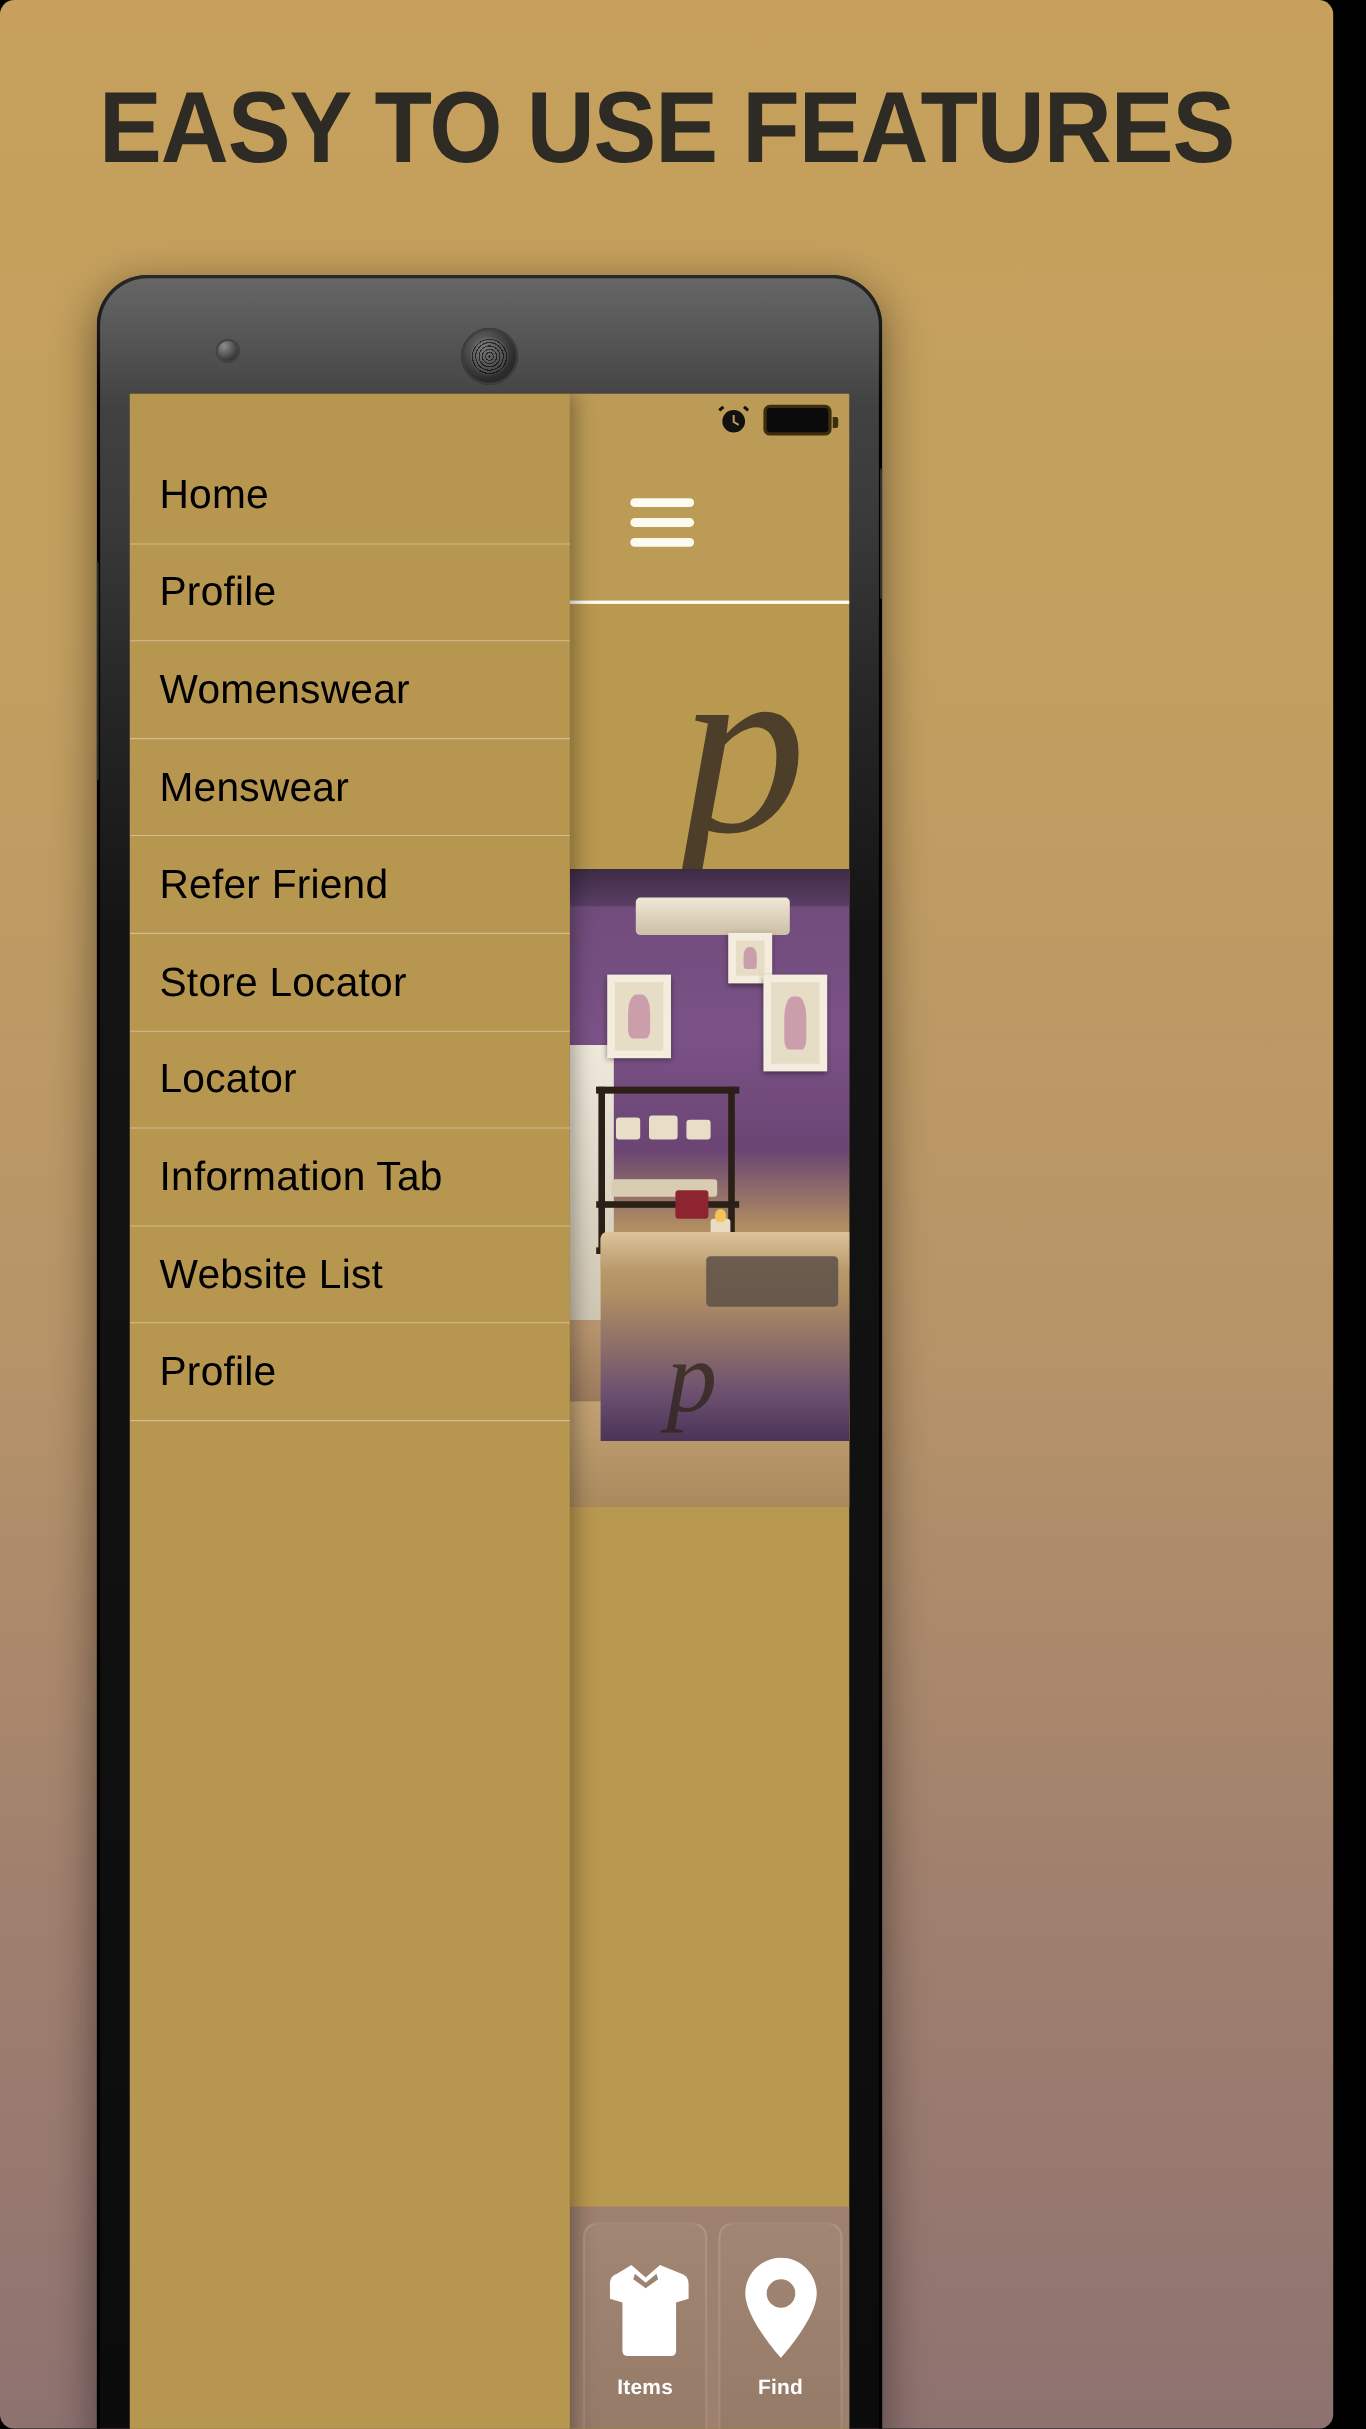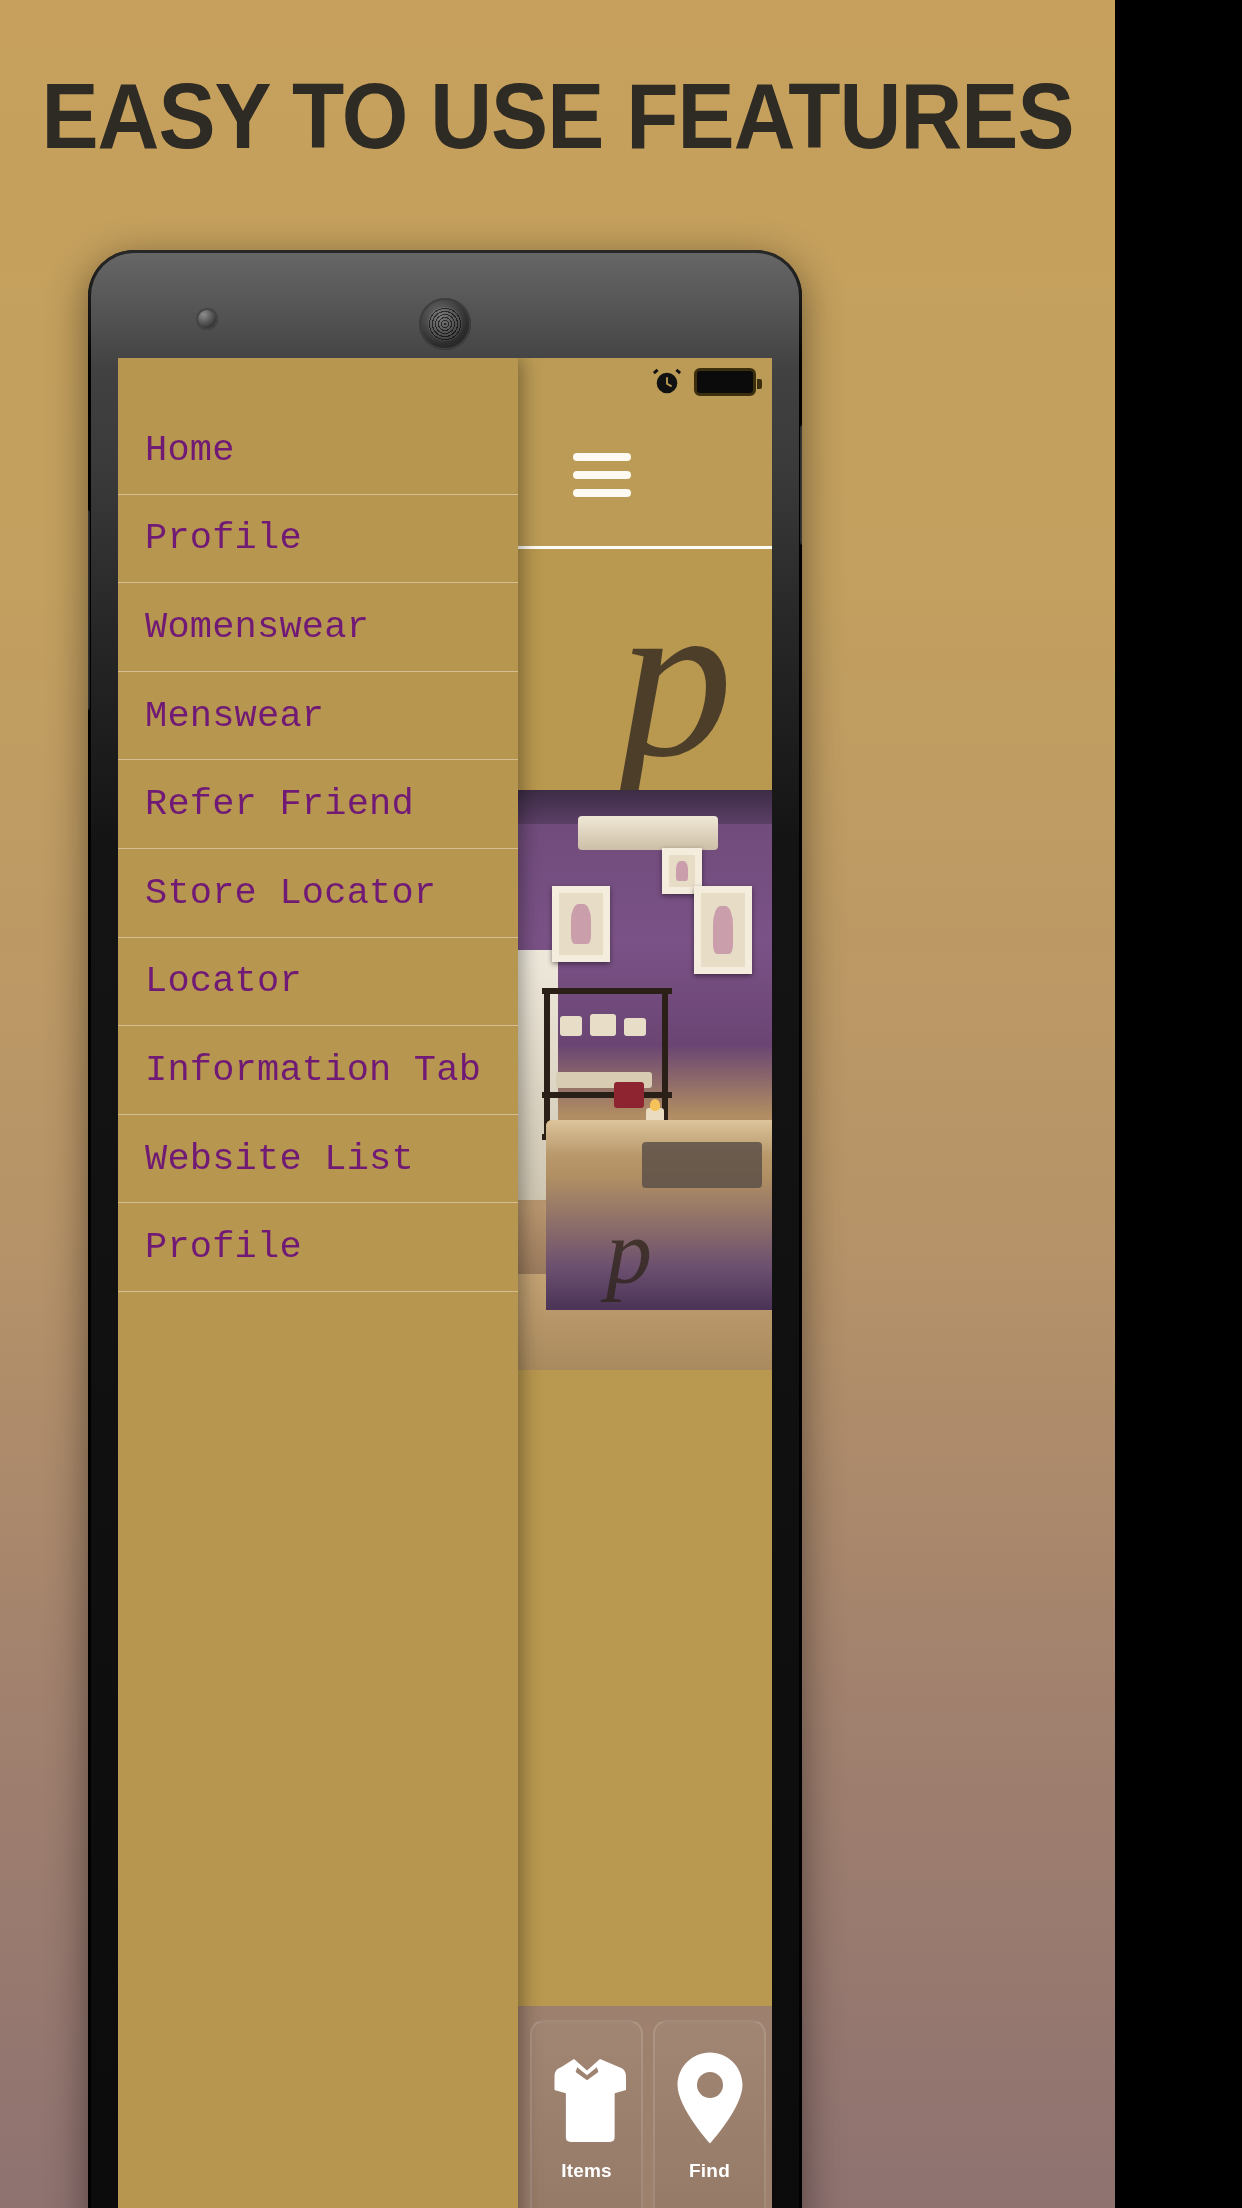--- a/index.html
+++ b/index.html
@@ -2,22 +2,23 @@
 <html><head>
 <meta charset="utf-8">
 <style>
   html,body{margin:0;padding:0;}
   body{
     width:1242px;height:2208px;overflow:hidden;
     font-family:"Liberation Sans", sans-serif;
     background:#000;
   }
   #stage{
-    position:relative;width:1115px;height:2208px;overflow:hidden;
+    position:relative;width:1212px;height:2208px;overflow:hidden;
     background:linear-gradient(180deg,#c6a05c 0%,#c3a05f 26%,#b79468 55%,#a0806e 78%,#8e7270 100%);
+    border-radius:13px;
   }
 
   
   .headline{
     position:absolute;left:0;right:0;top:68px;
     text-align:center;
     font-family:"Liberation Sans", sans-serif;
     font-size:92px;line-height:96px;
     font-weight:700;
     color:#2e2a24;
@@ -165,21 +166,21 @@
     width:62px;height:28px;border:3px solid #3a2e0f;border-radius:6px;
     background:#0b0b0b;position:relative;box-sizing:border-box;
   }
   .battery::after{content:"";position:absolute;right:-9px;top:8px;width:5px;height:10px;background:#3a2e0f;border-radius:0 2px 2px 0;}
 
   .menu{position:absolute;left:0;top:48px;width:400px;}
   .menu-item{
     height:88.6px;display:flex;align-items:center;
     padding-left:27px;box-sizing:border-box;
     border-bottom:1px solid rgba(255,255,255,.38);
-    color:#701a75;font-size:37px;letter-spacing:.2px;font-family:Liberation Mono, monospace;
+    color:#000000;font-size:37px;letter-spacing:.2px;
   }
   .menu-item:first-child{border-top:none;}
 </style>
 </head>
 <body>
 
 <div id="stage">
 
   <div class="headline">EASY TO USE FEATURES</div>
 

